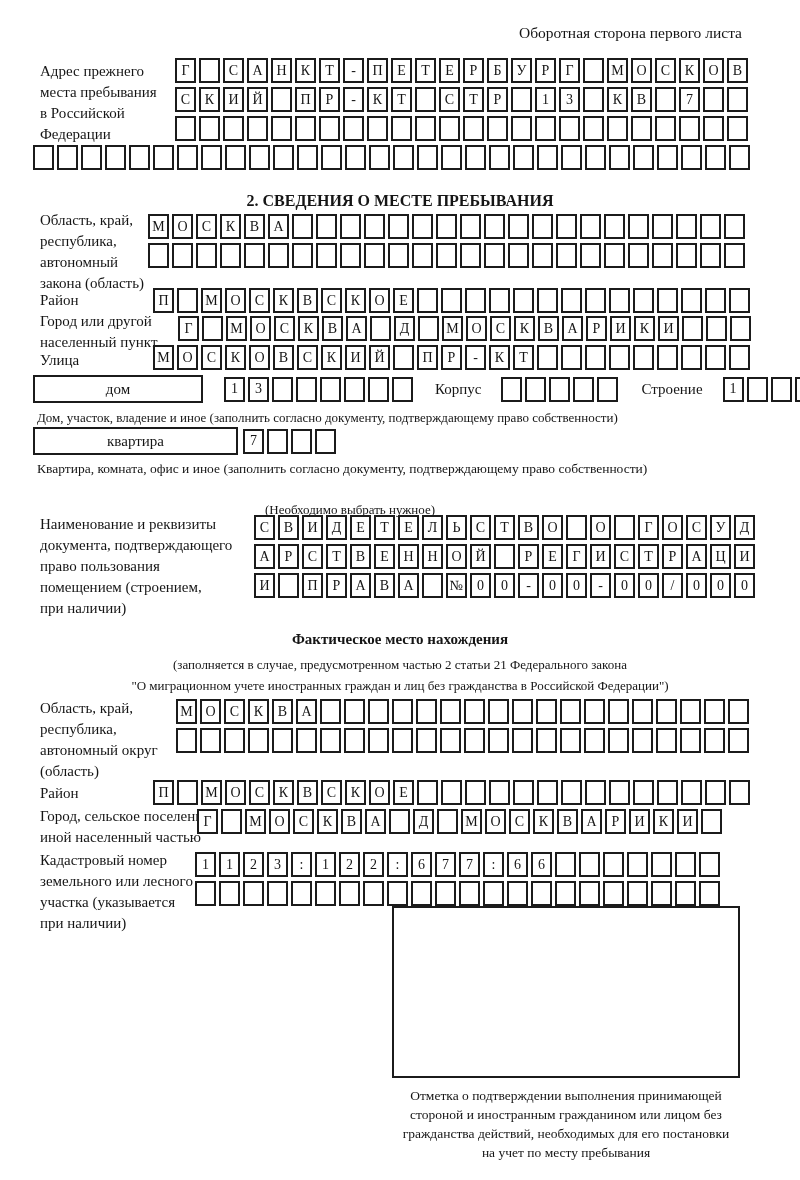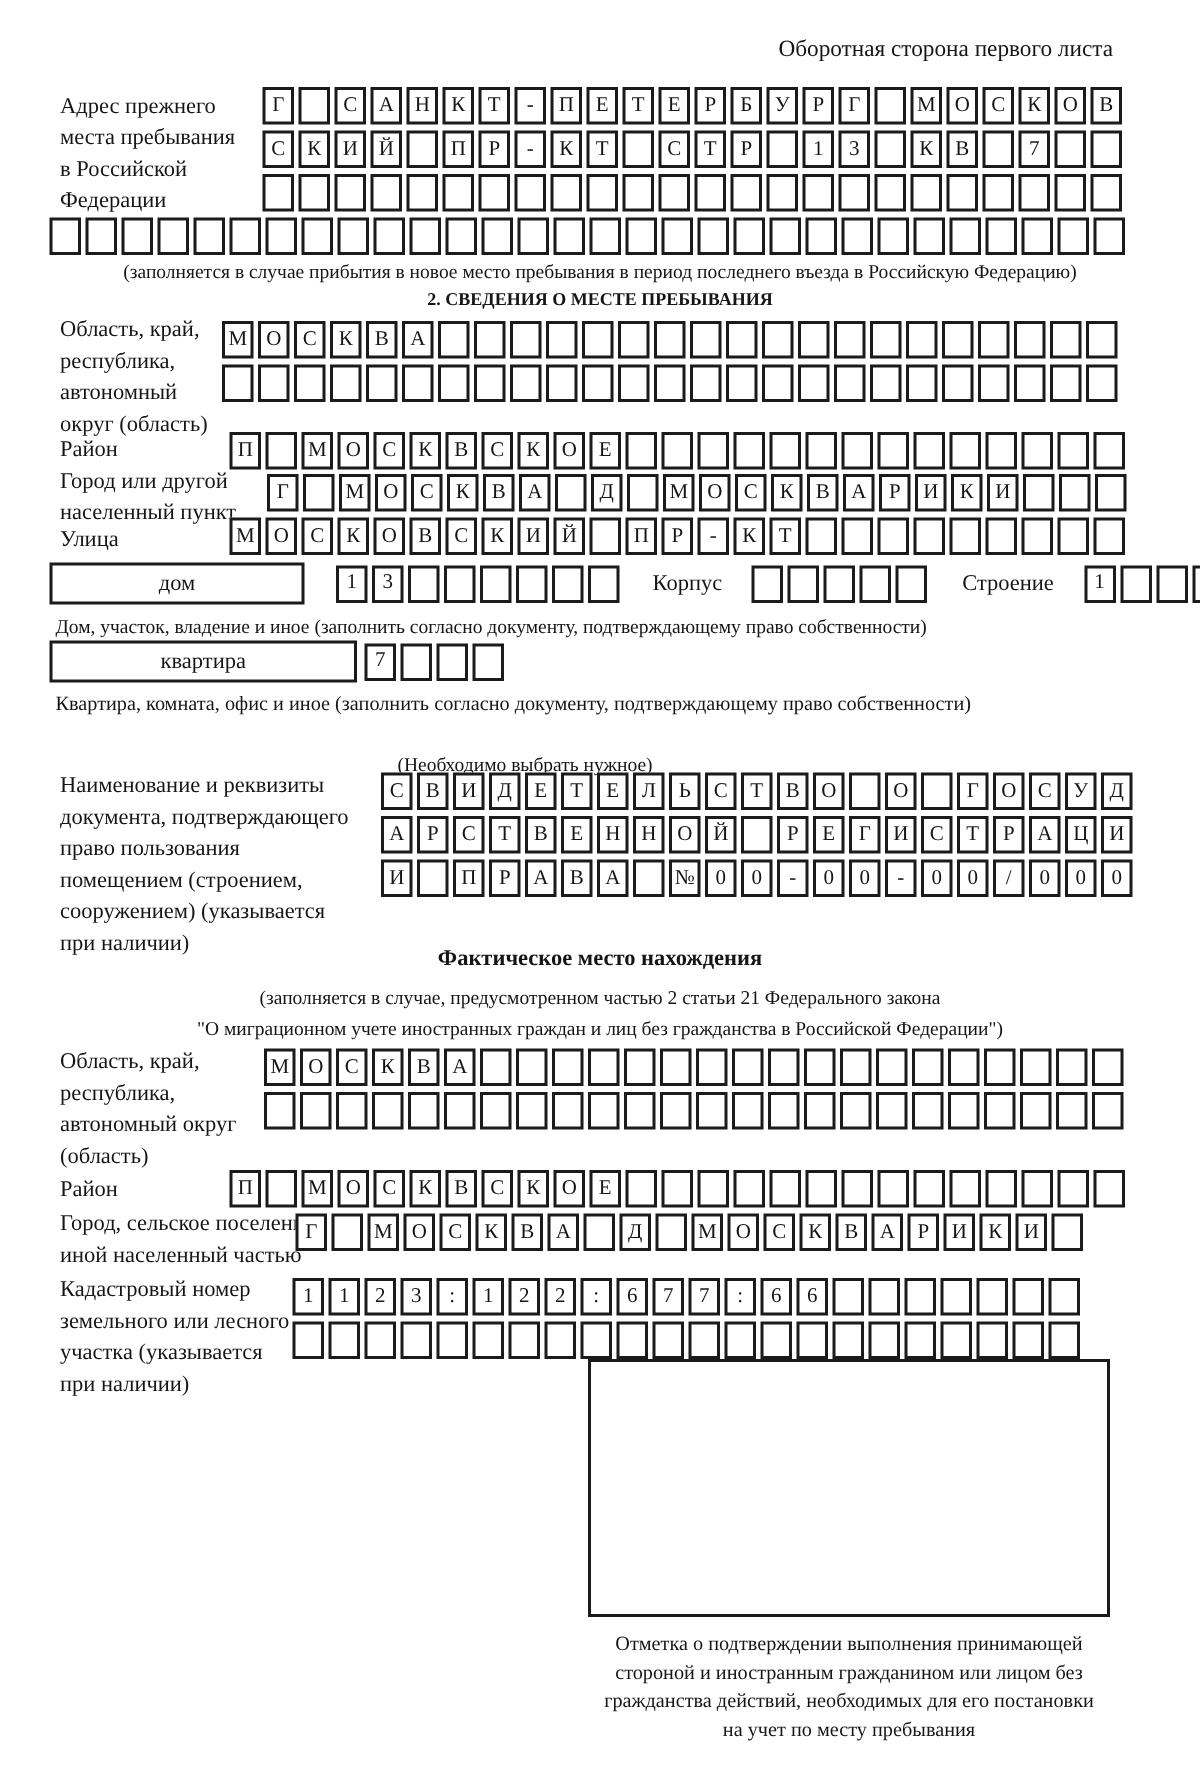--- a/index.html
+++ b/index.html
@@ -7,21 +7,21 @@
   .page {
     position:relative; width:800px; height:1180px;
     font-family:"Liberation Serif","DejaVu Serif",serif;
     color:#151515; background:#ffffff; overflow:hidden;border-radius:32px;
   }
   .abs { position:absolute; }
   .label { font-size:15px; line-height:21px; }
   .label .line { white-space:nowrap; }
   .note { font-size:13px; white-space:nowrap; }
   .center { left:0; right:0; text-align:center; white-space:normal; }
-  .sec-title { font-weight:bold; font-size:12px; }
+  .sec-title { font-weight:bold; font-size:16px; }
   .fact-title { font-weight:bold; font-size:15px; }
   .cell-row { display:flex; }
   .grid .cell-row { margin-bottom:4px; }
   .cell {
     flex:0 0 auto; width:21px; height:25px;
     border:2px solid #1b1b1b; margin-right:3px;
     display:flex; align-items:center; justify-content:center;
     font-size:14px; background:#fff;
   }
   .wide-box {
@@ -154,29 +154,28 @@
       <span class="cell"></span>
       <span class="cell"></span>
       <span class="cell"></span>
       <span class="cell"></span>
       <span class="cell"></span>
       <span class="cell"></span>
       <span class="cell"></span>
       <span class="cell"></span>
       <span class="cell"></span>
     </div>
-  <div class="abs note center" style="top:173px;">(заполняется в случае прибытия в новое место пребывания в период последнего въезда в Российскую Федерацию)</div>
 
   <div class="abs sec-title center" style="top:192px;">2. СВЕДЕНИЯ О МЕСТЕ ПРЕБЫВАНИЯ</div>
 
   <div class="abs label" style="left:40px; top:210px;">
       <div class="line">Область, край,</div>
       <div class="line">республика,</div>
       <div class="line">автономный</div>
-      <div class="line">округ (область)</div>
+      <div class="line">закона (область)</div>
     </div>
   <div class="abs grid" style="left:148px; top:214px;">
     <div class="cell-row">
         <span class="cell">М</span>
         <span class="cell">О</span>
         <span class="cell">С</span>
         <span class="cell">К</span>
         <span class="cell">В</span>
         <span class="cell">А</span>
         <span class="cell"></span>
@@ -362,21 +361,20 @@
   </div>
   <div class="abs note" style="left:37px; top:461px; font-size:13.5px;">Квартира, комната, офис и иное (заполнить согласно документу, подтверждающему право собственности)</div>
 
   <div class="abs note" style="left:140px; top:502px; width:420px; text-align:center;">(Необходимо выбрать нужное)</div>
 
   <div class="abs label" style="left:40px; top:514px;">
       <div class="line">Наименование и реквизиты</div>
       <div class="line">документа, подтверждающего</div>
       <div class="line">право пользования</div>
       <div class="line">помещением (строением,</div>
-      <div class="line">сооружением) (указывается</div>
       <div class="line">при наличии)</div>
     </div>
   <div class="abs grid" style="left:254px; top:515px;">
     <div class="cell-row">
         <span class="cell">С</span>
         <span class="cell">В</span>
         <span class="cell">И</span>
         <span class="cell">Д</span>
         <span class="cell">Е</span>
         <span class="cell">Т</span>

